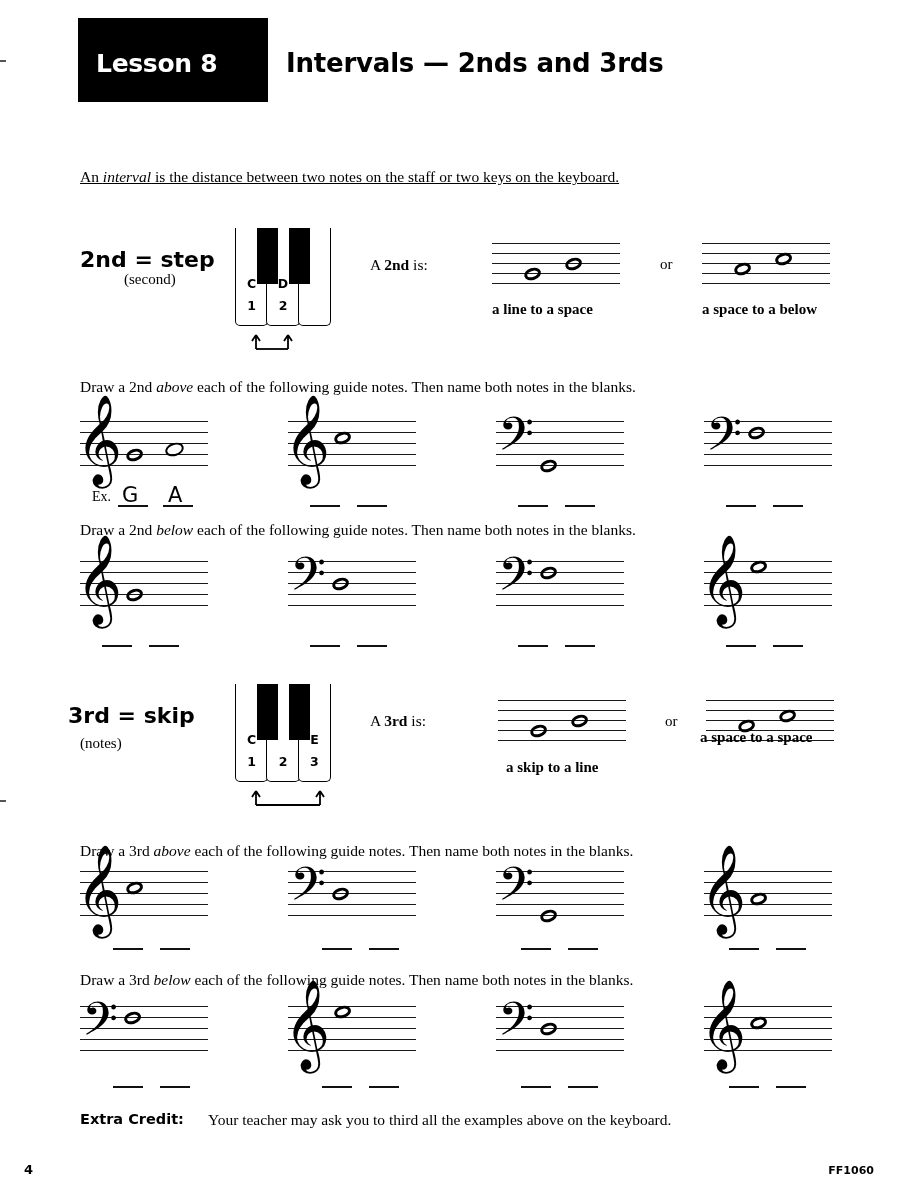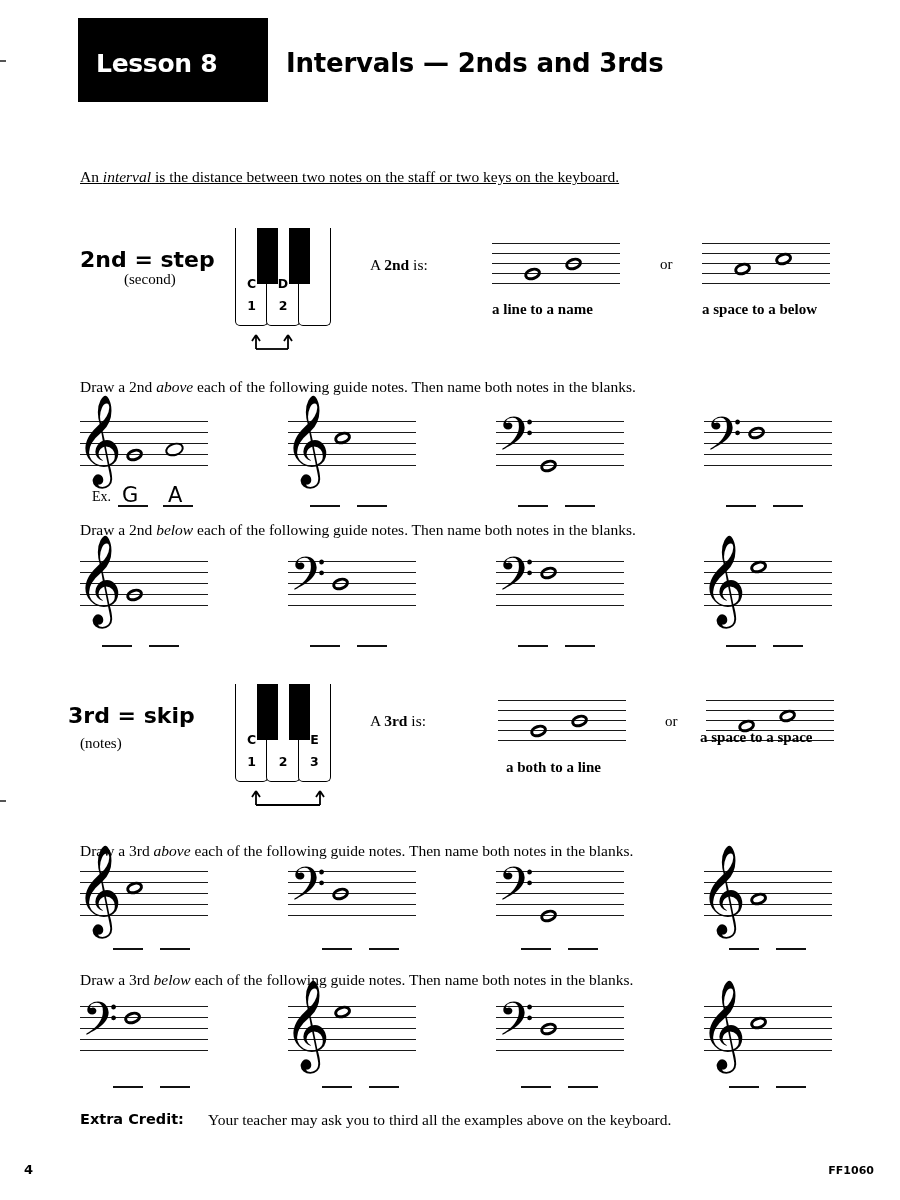--- a/index.html
+++ b/index.html
@@ -314,21 +314,21 @@
   <div class="staff-lines">
     <div class="sline" style="top:0px;"></div>
     <div class="sline" style="top:10px;"></div>
     <div class="sline" style="top:20px;"></div>
     <div class="sline" style="top:30px;"></div>
     <div class="sline" style="top:40px;"></div>
   </div>
   <div class="wholenote" style="left:32px; top:24.5px;"></div>
   <div class="wholenote" style="left:73px; top:14.5px;"></div>
 </div>
-<div class="caption" style="left:492px; top:301px;">a line to a name</div>
+<div class="caption" style="left:492px; top:301px;">a line to a space</div>
 
 <div class="or-word or-2">or</div>
 
 <div class="staff" style="left:702px; top:243px; width:128px; height:41px;">
   <div class="staff-lines">
     <div class="sline" style="top:0px;"></div>
     <div class="sline" style="top:10px;"></div>
     <div class="sline" style="top:20px;"></div>
     <div class="sline" style="top:30px;"></div>
     <div class="sline" style="top:40px;"></div>
@@ -497,21 +497,21 @@
   <div class="staff-lines">
     <div class="sline" style="top:0px;"></div>
       <div class="sline" style="top:10px;"></div>
     <div class="sline" style="top:20px;"></div>
       <div class="sline" style="top:30px;"></div>
     <div class="sline" style="top:40px;"></div>
   </div>
   <div class="wholenote" style="left:32px; top:24.5px;"></div>
   <div class="wholenote" style="left:73px; top:14.5px;"></div>
 </div>
-<div class="caption" style="left:506px; top:759px;">a both to a line</div>
+<div class="caption" style="left:506px; top:759px;">a skip to a line</div>
 
 <div class="or-word or-3">or</div>
 
 <div class="staff" style="left:706px; top:700px; width:128px; height:41px;">
   <div class="staff-lines">
     <div class="sline" style="top:0px;"></div>
       <div class="sline" style="top:10px;"></div>
     <div class="sline" style="top:20px;"></div>
       <div class="sline" style="top:30px;"></div>
     <div class="sline" style="top:40px;"></div>

